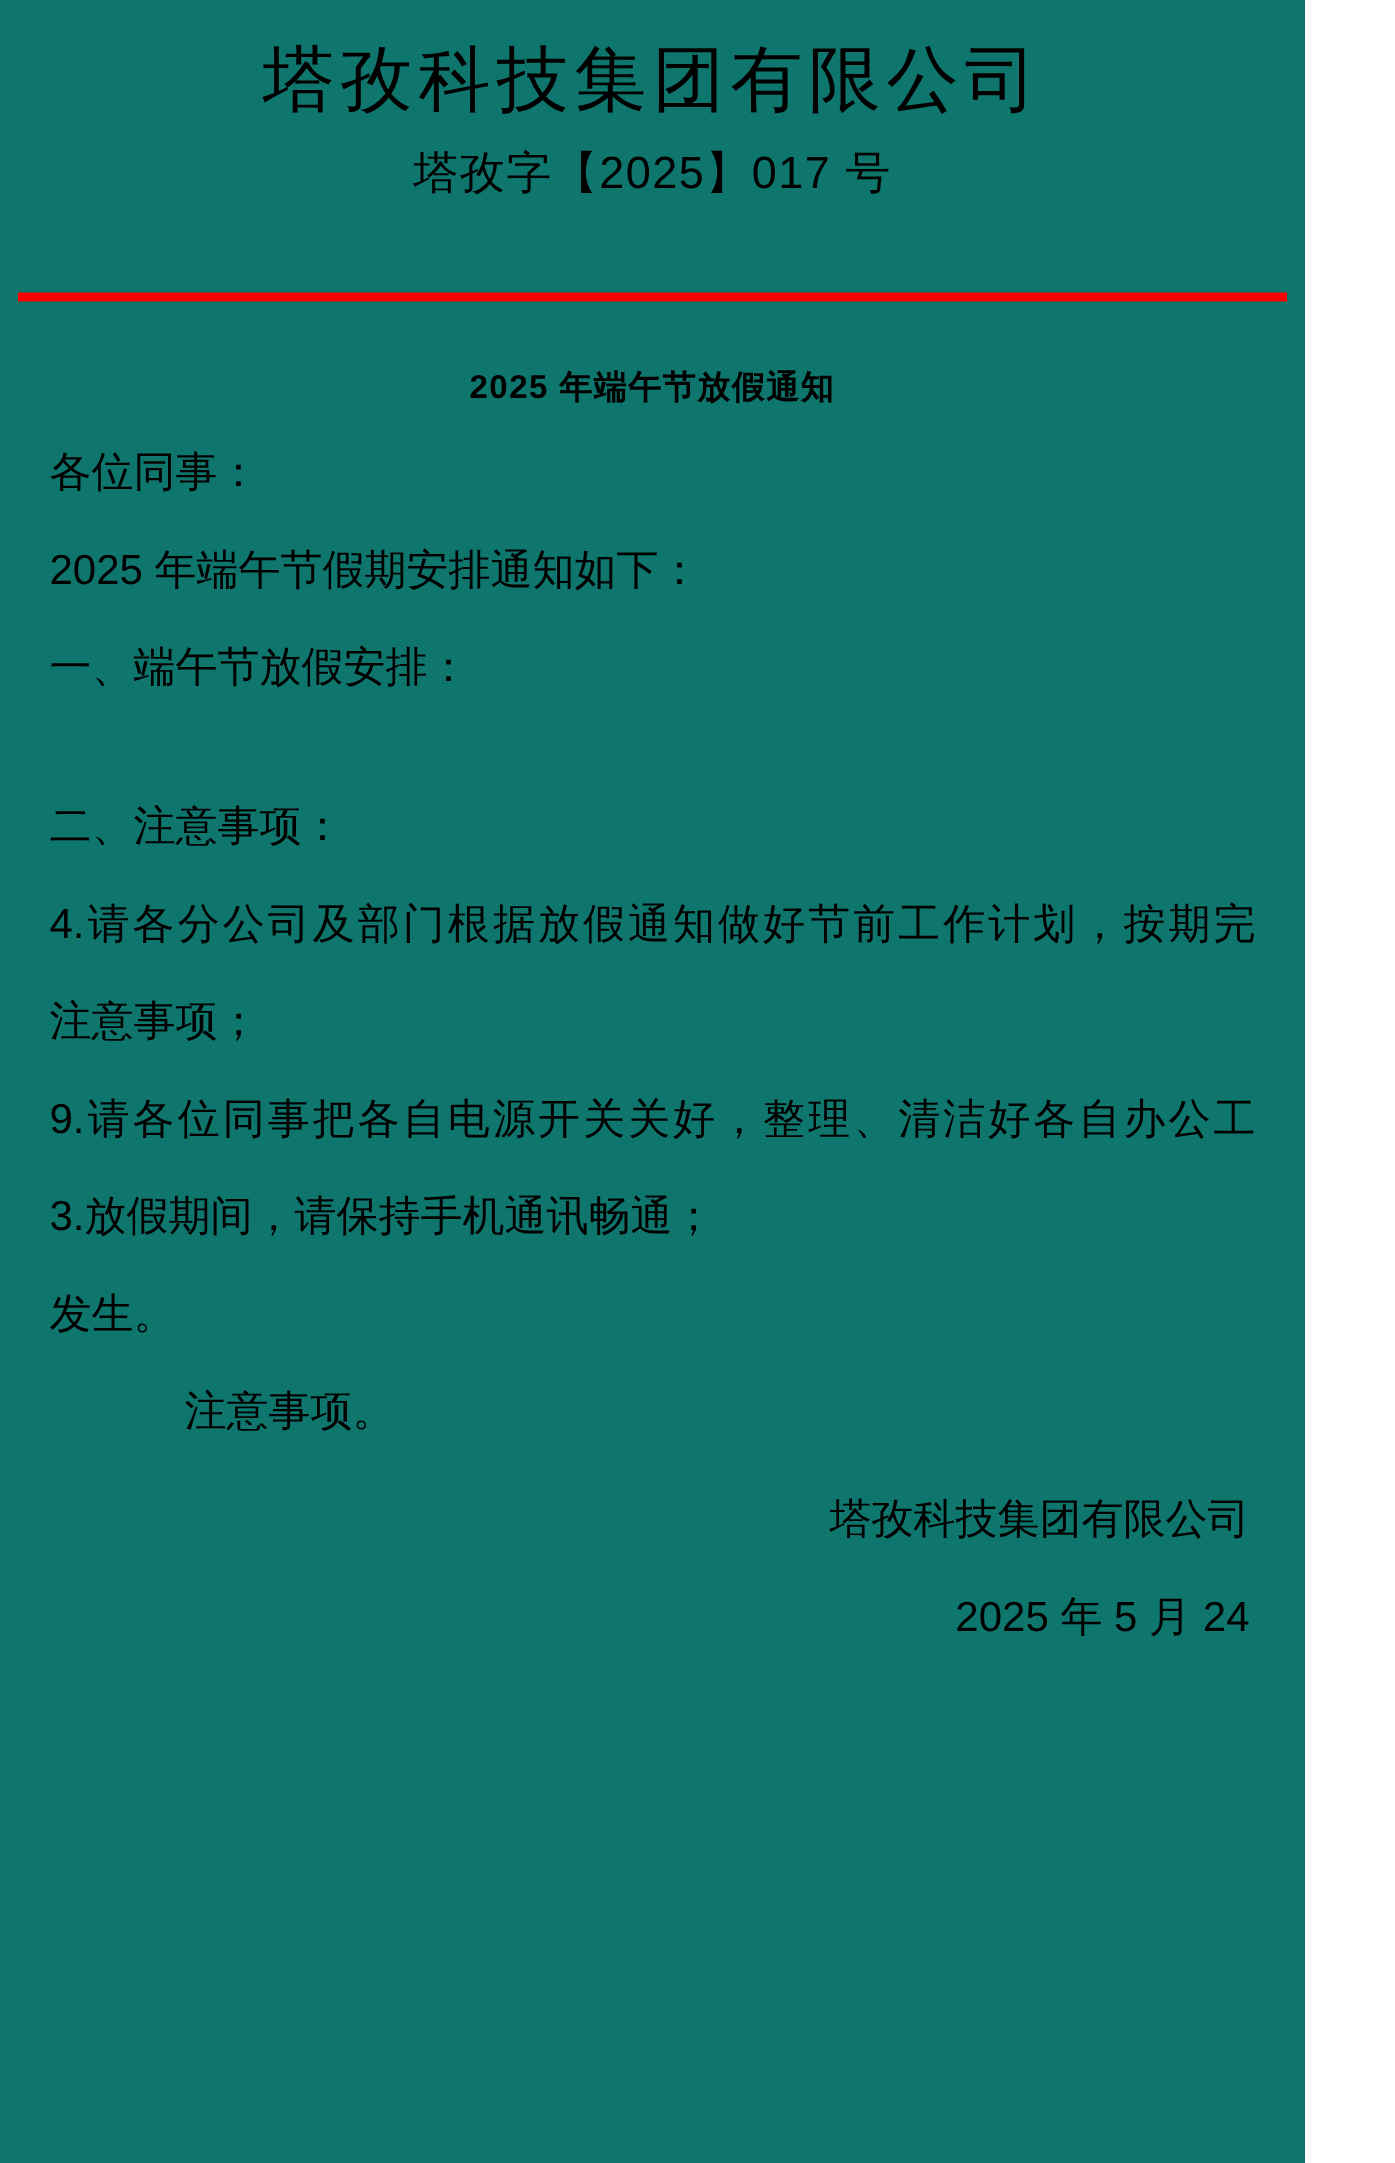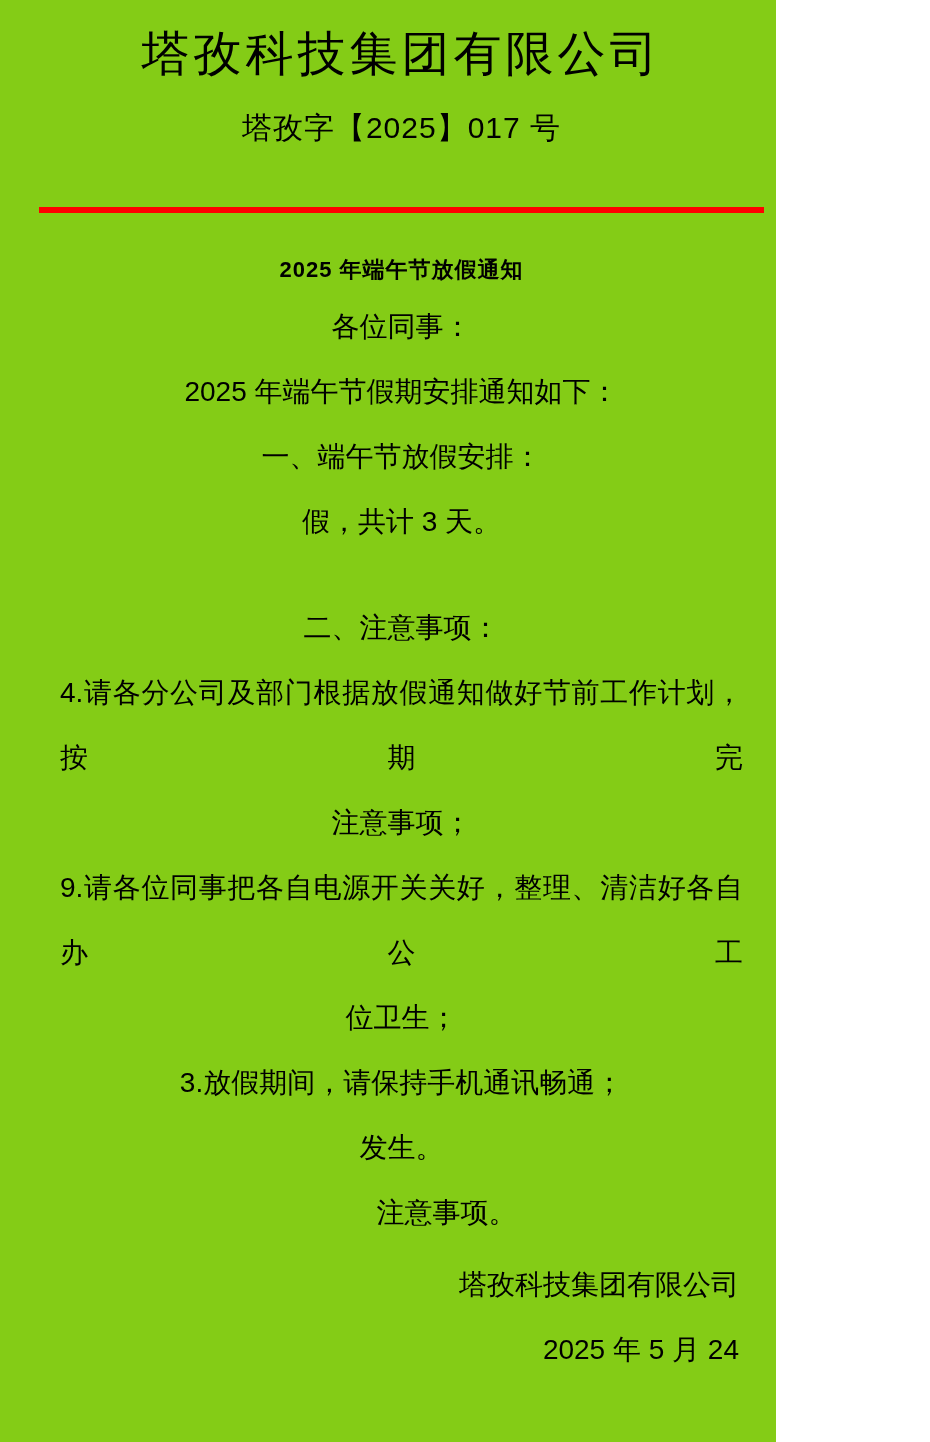--- a/index.html
+++ b/index.html
@@ -1,40 +1,39 @@
 <!DOCTYPE html>
 <html><head>
 <meta charset="utf-8">
 <style>
   * { margin: 0; padding: 0; box-sizing: border-box; }
   html, body { background: #ffffff; }
   body { font-family: "Liberation Sans", "DejaVu Sans", sans-serif; color: #000000; }
 
   .page {
     position: relative;
-    width: 776px;
+    width: 870px;
     height: 1442px;
-    background: #84cc16;
+    background: #0f766e;
     overflow: hidden;
-    padding-left: 27px;
   }
 
   .company-title {
     margin-top: 26px;
     text-align: center;
     font-family: "Liberation Serif", "DejaVu Serif", serif;
     font-weight: 400;
     font-size: 48px;
     line-height: 56px;
     letter-spacing: 4px;
     white-space: nowrap;
   }
 
   .doc-number {
-    margin-top: 28px;
+    margin-top: 16px;
     text-align: center;
     font-size: 30px;
     line-height: 36px;
     letter-spacing: 1px;
   }
 
   .red-line {
     margin: 61px 12px 0 12px;
     height: 6px;
     background: #ff0000;
@@ -52,21 +51,21 @@
 
   .lines {
     margin-top: 4px;
     padding: 0 33px;
     font-size: 28px;
   }
 
   .line {
     line-height: 65px;
     min-height: 65px;
-    text-align: center;
+    text-align: left;
   }
 
   .line.fill {
     text-align: justify;
     text-align-last: justify;
   }
 
   .line.indent { text-indent: 47px; }
 
   .line.section-gap { margin-top: 41px; }
@@ -89,26 +88,24 @@
     <div class="doc-number">塔孜字【2025】017 号</div>
     <hr class="red-line" style="background: rgb(255, 0, 0);">
   </header>
 
   <main>
     <h2 class="notice-title">2025 年端午节放假通知</h2>
     <div class="lines">
         <div class="line">各位同事：</div>
         <div class="line">2025 年端午节假期安排通知如下：</div>
         <div class="line">一、端午节放假安排：</div>
-        <div class="line">假，共计 3 天。</div>
         <div class="line section-gap">二、注意事项：</div>
         <div class="line fill">4.请各分公司及部门根据放假通知做好节前工作计划，按期完</div>
         <div class="line">注意事项；</div>
         <div class="line fill">9.请各位同事把各自电源开关关好，整理、清洁好各自办公工</div>
-        <div class="line">位卫生；</div>
         <div class="line">3.放假期间，请保持手机通讯畅通；</div>
         <div class="line">发生。</div>
         <div class="line closing">注意事项。</div>
         <div class="line right gap-top">塔孜科技集团有限公司</div>
         <div class="line right">2025 年 5 月 24</div>
       </div>
   </main>
 </div>
 
 </body></html>

